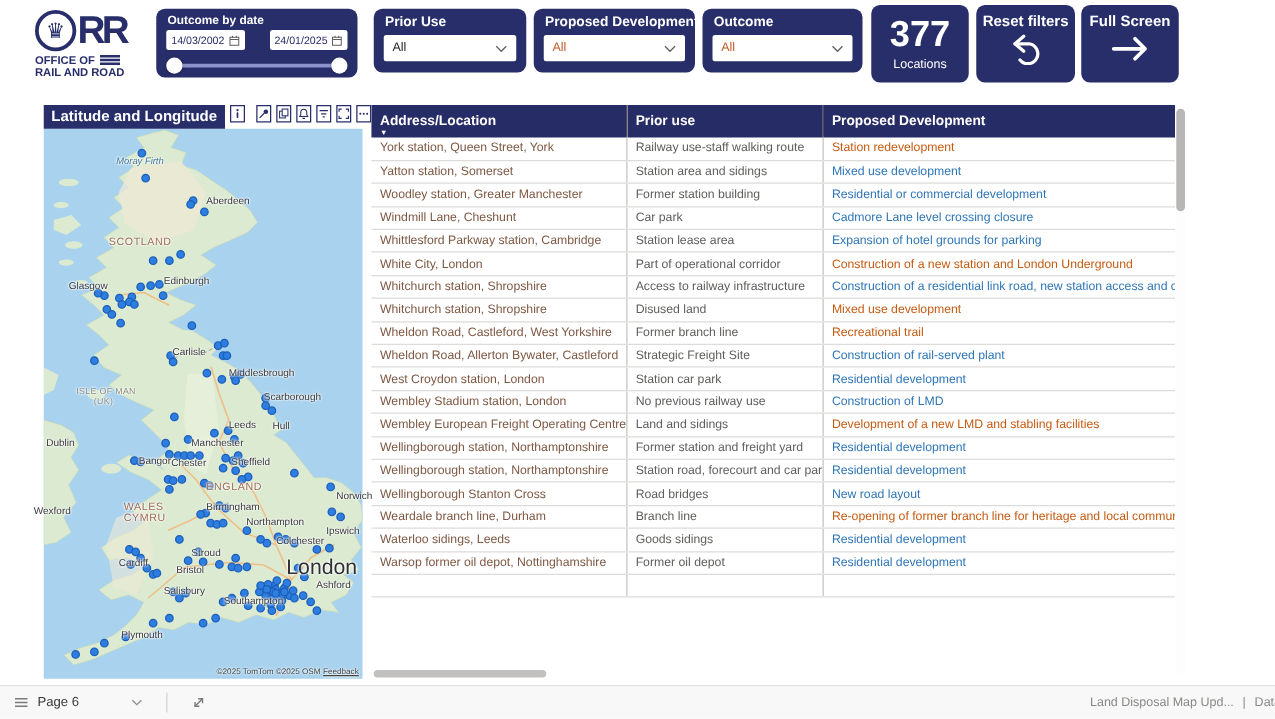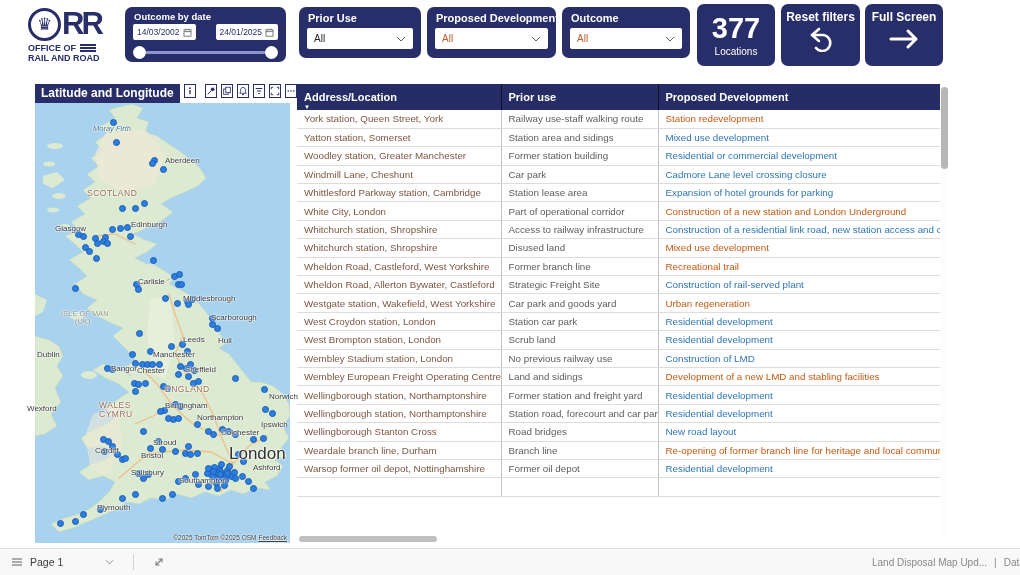--- a/index.html
+++ b/index.html
@@ -547,35 +547,25 @@
           <td>Wheldon Road, Castleford, West Yorkshire</td>
           <td>Former branch line</td>
           <td class="c-orange">Recreational trail</td>
         </tr>
         <tr>
           <td>Wheldon Road, Allerton Bywater, Castleford</td>
           <td>Strategic Freight Site</td>
           <td class="c-blue">Construction of rail-served plant</td>
         </tr>
         <tr>
-          <td>Westgate station, Wakefield, West Yorkshire</td>
-          <td>Car park and goods yard</td>
-          <td class="c-orange">Urban regeneration</td>
-        </tr>
-        <tr>
           <td>West Croydon station, London</td>
           <td>Station car park</td>
           <td class="c-blue">Residential development</td>
         </tr>
         <tr>
-          <td>West Brompton station, London</td>
-          <td>Scrub land</td>
-          <td class="c-blue">Residential development</td>
-        </tr>
-        <tr>
           <td>Wembley Stadium station, London</td>
           <td>No previous railway use</td>
           <td class="c-blue">Construction of LMD</td>
         </tr>
         <tr>
           <td>Wembley European Freight Operating Centre, London</td>
           <td>Land and sidings</td>
           <td class="c-orange">Development of a new LMD and stabling facilities</td>
         </tr>
         <tr>
@@ -590,20 +580,25 @@
         </tr>
         <tr>
           <td>Wellingborough Stanton Cross</td>
           <td>Road bridges</td>
           <td class="c-blue">New road layout</td>
         </tr>
         <tr>
           <td>Weardale branch line, Durham</td>
           <td>Branch line</td>
           <td class="c-orange">Re-opening of former branch line for heritage and local community purposes</td>
+        </tr>
+        <tr>
+          <td>Waterloo sidings, Leeds</td>
+          <td>Goods sidings</td>
+          <td class="c-blue">Residential development</td>
         </tr>
         <tr>
           <td>Warsop former oil depot, Nottinghamshire</td>
           <td>Former oil depot</td>
           <td class="c-blue">Residential development</td>
         </tr>
         <tr>
           <td></td>
           <td></td>
           <td></td>
@@ -618,21 +613,21 @@
 <div class="hscroll-thumb"></div>
 
 <div class="statusbar">
   <div class="sb-left">
     <svg width="12" height="10" viewBox="0 0 12 10">
         <line x1="1" y1="2" x2="11" y2="2" stroke="#7a7a78" stroke-width="1.2"></line>
         <line x1="1" y1="5" x2="11" y2="5" stroke="#7a7a78" stroke-width="1.2"></line>
         <line x1="1" y1="8" x2="11" y2="8" stroke="#7a7a78" stroke-width="1.2"></line>
       </svg>
     <div class="sb-page">
-      <span>Page 1</span>
+      <span>Page 6</span>
       <svg width="9" height="6" viewBox="0 0 10 6">
           <path d="M1 1 L5 5 L9 1" stroke="#8a8886" fill="none" stroke-width="1"></path>
         </svg>
     </div>
     <div class="sb-divider"></div>
     <svg width="12" height="12" viewBox="0 0 12 12">
         <line x1="3" y1="9" x2="9" y2="3" stroke="#7a7a78" stroke-width="1.1"></line>
         <path d="M3 5.5 V9 H6.5" fill="none" stroke="#7a7a78" stroke-width="1.1"></path>
         <path d="M9 6.5 V3 H5.5" fill="none" stroke="#7a7a78" stroke-width="1.1"></path>
       </svg>

